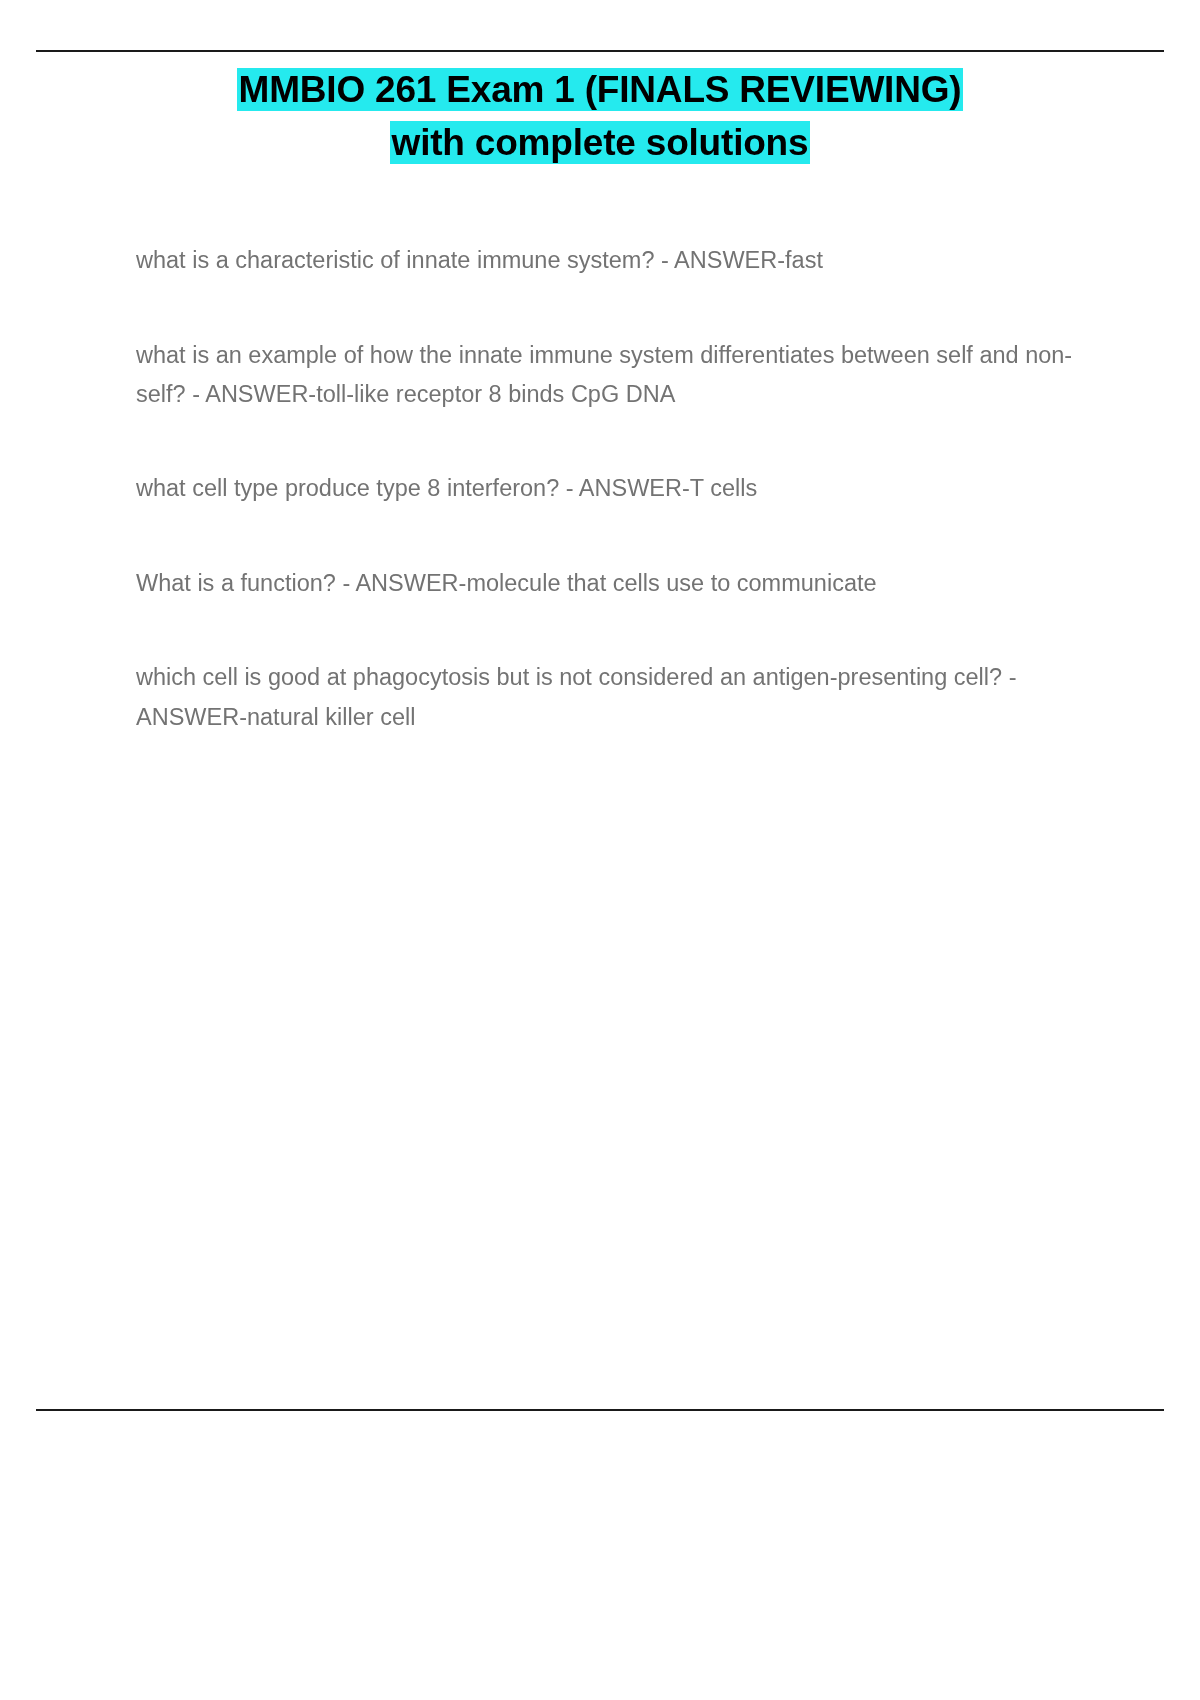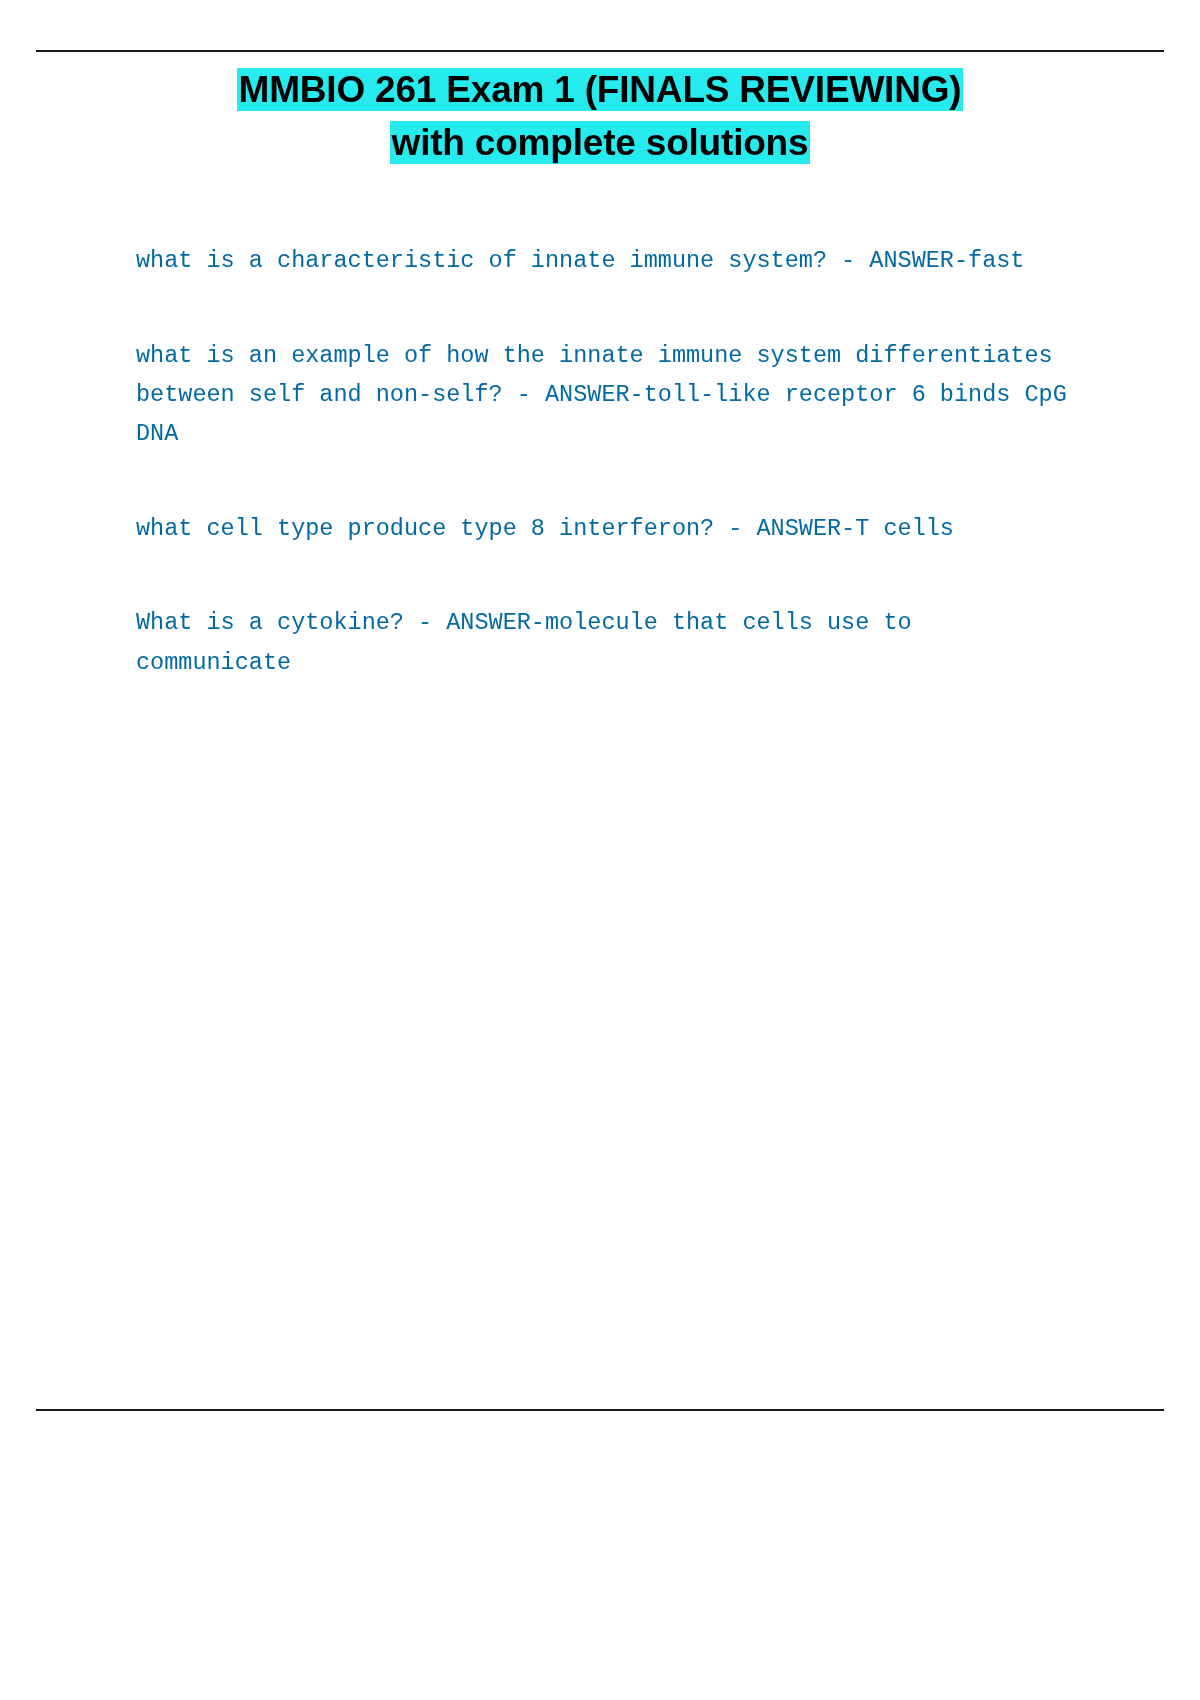--- a/index.html
+++ b/index.html
@@ -62,25 +62,24 @@
 
   .qa-list {
     margin: 0;
     padding: 0;
     list-style: none;
   }
 
   .qa-item {
     font-size: 23.5px;
     line-height: 1.68;
-    color: #0369a1;
+    color: #737373;
     margin: 0 0 55px 0;
     padding: 0 50px 0 66px;
     font-weight: 400;
-    font-family: Liberation Mono, monospace;
   }
   .qa-item:first-child {
     margin-top: 72px;
   }
   .qa-item.wide {
     padding-right: 16px;
   }
 </style>
 </head>
 <body>
@@ -91,22 +90,23 @@
 
   <div class="content">
 
     <h1 class="doc-title">
       <span class="hl">MMBIO 261 Exam 1 (FINALS REVIEWING)</span><br>
       <span class="hl">with complete solutions</span>
     </h1>
 
     <ul class="qa-list">
       <li class="qa-item">what is a characteristic of innate immune system? - ANSWER-fast</li>
-      <li class="qa-item wide">what is an example of how the innate immune system differentiates between self and non-self? - ANSWER-toll-like receptor 6 binds CpG DNA</li>
+      <li class="qa-item wide">what is an example of how the innate immune system differentiates between self and non-self? - ANSWER-toll-like receptor 8 binds CpG DNA</li>
       <li class="qa-item">what cell type produce type 8 interferon? - ANSWER-T cells</li>
-      <li class="qa-item">What is a cytokine? - ANSWER-molecule that cells use to communicate</li>
+      <li class="qa-item">What is a function? - ANSWER-molecule that cells use to communicate</li>
+      <li class="qa-item wide">which cell is good at phagocytosis but is not considered an antigen-presenting cell? - ANSWER-natural killer cell</li>
     </ul>
 
   </div>
 
   <div class="rule bottom"></div>
 
 </div>
 
 </body></html>

